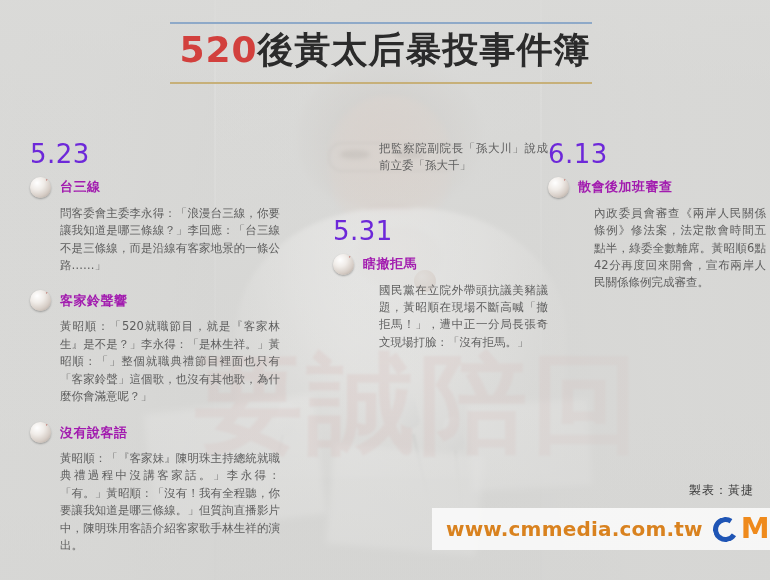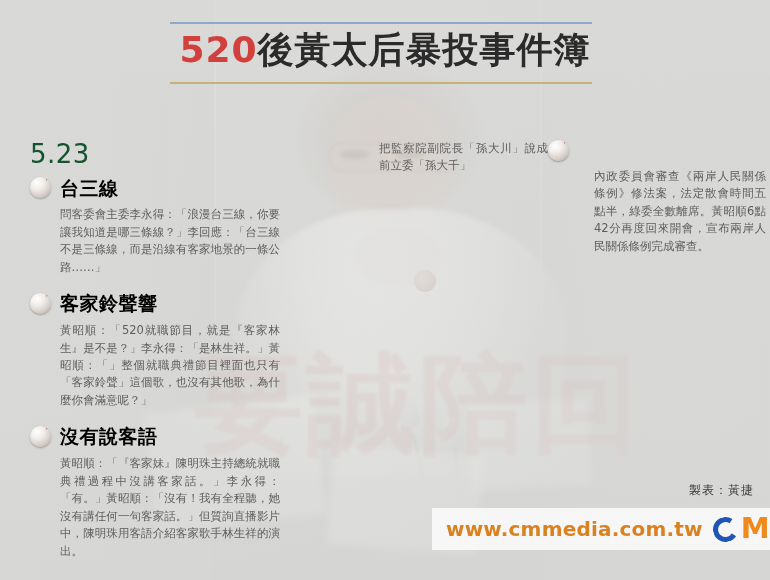--- a/index.html
+++ b/index.html
@@ -218,21 +218,21 @@
     position: absolute;
     top: 140px;
   }
   .col-1 { left: 30px;  width: 250px; }
   .col-2 { left: 333px; width: 215px; }
   .col-3 { left: 548px; width: 218px; }
 
   .date {
     font-size: 26px;
     font-weight: 400;
-    color: #14532d;
+    color: #6d28d9;
     letter-spacing: 0.5px;
     margin: 0 0 8px 0;
     line-height: 1.1;
   }
   .col-2 .date-second { margin-top: 42px; }
 
   .entry {
     margin-bottom: 16px;
   }
   .entry-head {
@@ -256,23 +256,23 @@
     position: absolute;
     width: 15px; height: 21px;
     border: 1.3px solid #b04a42;
     border-radius: 50%;
     opacity: 0.78;
   }
   .ball::before { left: -9px;  top: 0; border-right-color: transparent; border-top-color: transparent; }
   .ball::after  { right: -9px; top: 0; border-left-color: transparent;  border-bottom-color: transparent; }
 
   .entry-title {
-    font-size: 19px;
-    font-weight: 700;
-    color: #000000;
+    font-size: 13px;
+    font-weight: 700;
+    color: #a21caf;
     letter-spacing: 0.5px;
     line-height: 1.2;
   }
   .entry-body {
     font-size: 11.5px;
     line-height: 1.52;
     color: #5e5e5e;
     text-align: justify;
     margin-left: 30px;
   }
@@ -414,38 +414,48 @@
         <span class="entry-title">客家鈴聲響</span>
       </div>
       <div class="entry-body">黃昭順：「520就職節目，就是『客家林生』是不是？」李永得：「是林生祥。」黃昭順：「」整個就職典禮節目裡面也只有「客家鈴聲」這個歌，也沒有其他歌，為什麼你會滿意呢？」</div>
     </div>
 
     <div class="entry">
       <div class="entry-head">
         <span class="ball"></span>
         <span class="entry-title">沒有說客語</span>
       </div>
-      <div class="entry-body">黃昭順：「『客家妹』陳明珠主持總統就職典禮過程中沒講客家話。」李永得：「有。」黃昭順：「沒有！我有全程聽，她沒有講任何一句客家話。」但質詢直播影片中，陳明珠用客語介紹客家歌手林生祥的演出。</div>
+      <div class="entry-body">黃昭順：「『客家妹』陳明珠主持總統就職典禮過程中沒講客家話。」李永得：「有。」黃昭順：「沒有！我有全程聽，你要讓我知道是哪三條線。」但質詢直播影片中，陳明珠用客語介紹客家歌手林生祥的演出。</div>
     </div>
   </div>
 
   <div class="col col-2">
 
     <div class="entry">
       <div class="entry-body">把監察院副院長「孫大川」說成前立委「孫大千」</div>
     </div>
 
-
-  </div>
-
-  <div class="col col-3">
+    <div class="date date-second">5.31</div>
 
     <div class="entry">
       <div class="entry-head">
         <span class="ball"></span>
+        <span class="entry-title">瞎撤拒馬</span>
+      </div>
+      <div class="entry-body">國民黨在立院外帶頭抗議美豬議題，黃昭順在現場不斷高喊「撤拒馬！」，遭中正一分局長張奇文現場打臉：「沒有拒馬。」</div>
+    </div>
+  </div>
+
+  <div class="col col-3">
+    <div class="date">6.13</div>
+
+    <div class="entry">
+      <div class="entry-head">
+        <span class="ball"></span>
+        <span class="entry-title">散會後加班審查</span>
       </div>
       <div class="entry-body">內政委員會審查《兩岸人民關係條例》修法案，法定散會時間五點半，綠委全數離席。黃昭順6點42分再度回來開會，宣布兩岸人民關係條例完成審查。</div>
     </div>
   </div>
 
   <div class="credit">製表：黃捷</div>
 
   <div class="footer-bar">
     <span class="site-url">www.cmmedia.com.tw</span>
     <span class="cm-mark">

